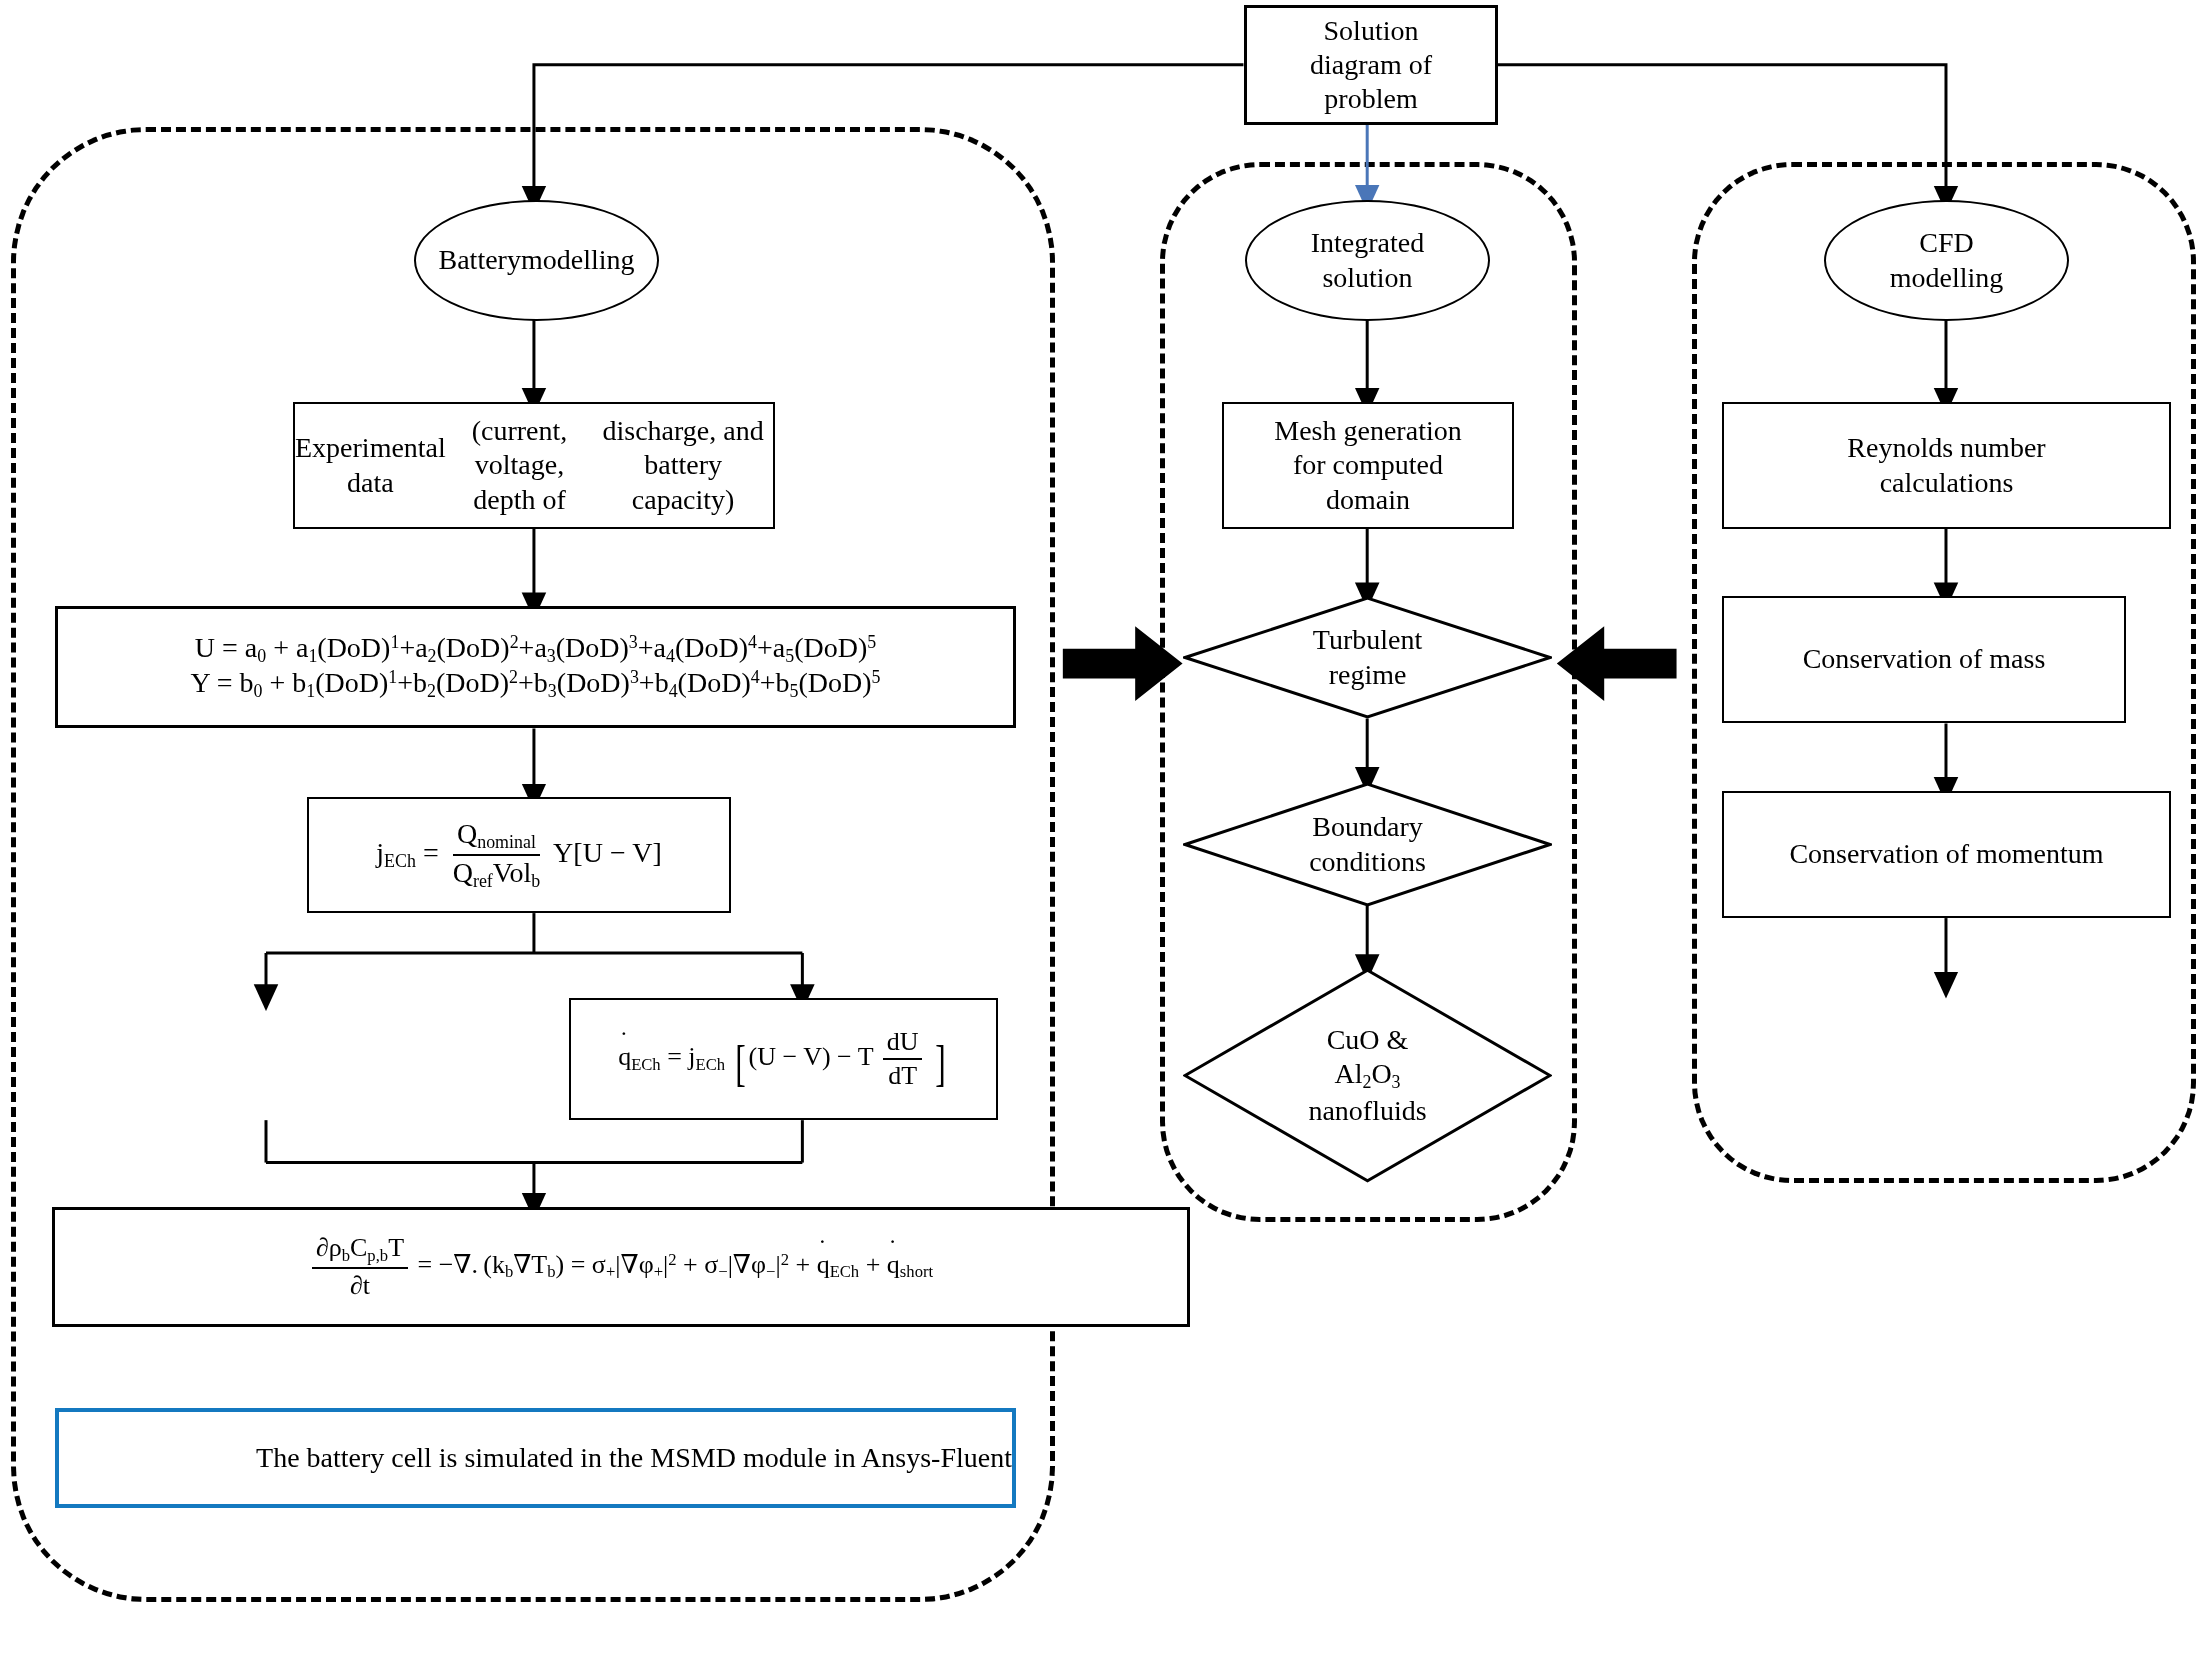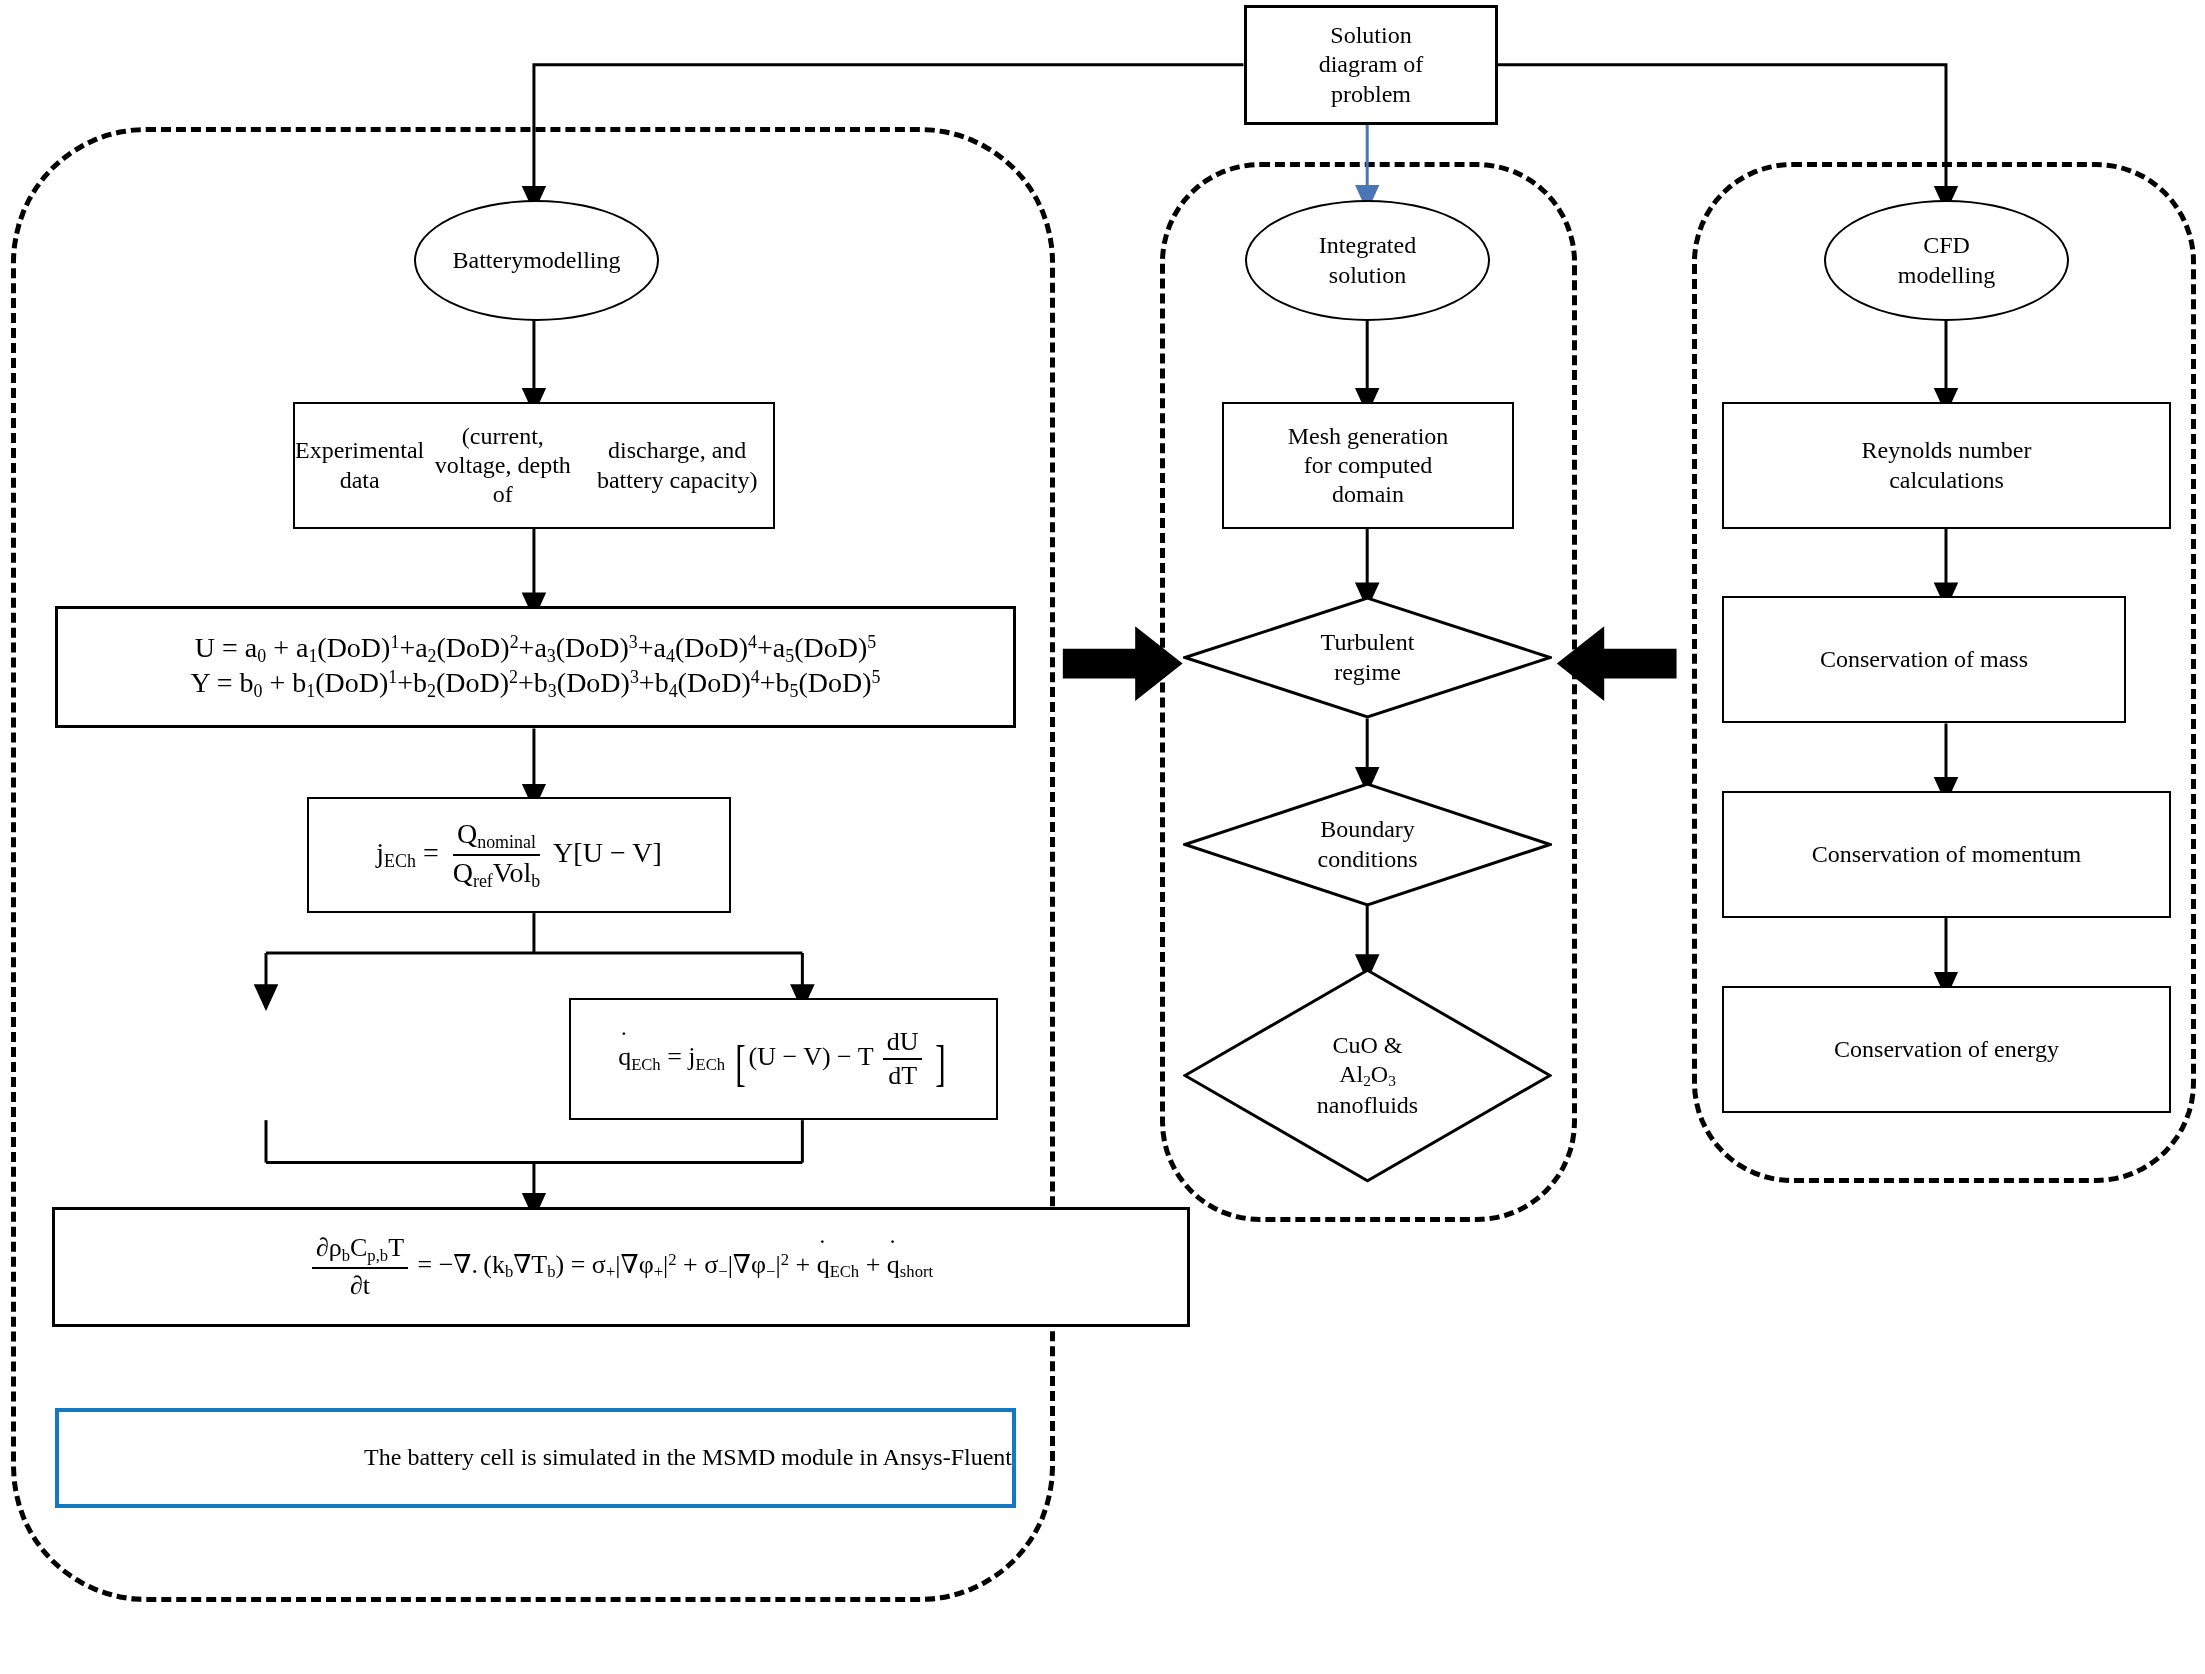--- a/index.html
+++ b/index.html
@@ -6,21 +6,21 @@
   body{font-family:"Liberation Serif","DejaVu Serif",serif;color:#000;}
   #stage{position:relative;width:2205px;height:1674px;background:#fff;overflow:hidden;}
   svg.layer{position:absolute;left:0;top:0;width:2205px;height:1674px;pointer-events:none;}
   .node{position:absolute;box-sizing:border-box;display:flex;align-items:center;justify-content:center;text-align:center;background:#fff;}
   .rect{border:2.5px solid #000;}
   .rect-thick{border:3.5px solid #000;}
   .blue{border:4.5px solid #1479C0;}
   .ell{border:2.5px solid #000;border-radius:50%;}
   .title-box{border:3px solid #000;}
   .t{line-height:1.22;}
-  .f56{font-size:24px;}
+  .f56{font-size:28px;}
   .eqn{font-size:28px;white-space:nowrap;}
   .eqn2{font-size:26px;}
   sub{font-size:0.64em;vertical-align:-0.28em;}
   sup{font-size:0.64em;vertical-align:0.48em;}
   .frac{display:inline-flex;flex-direction:column;align-items:center;vertical-align:middle;margin:0 3px;}
   .frac .num{padding:0 4px 1px 4px;border-bottom:2px solid #000;}
   .frac .den{padding:1.5px 4px 0 4px;}
   .bigbr{display:inline-block;font-size:1.95em;line-height:0.62;vertical-align:-0.30em;font-weight:300;transform:scaleX(0.62);}
   .dotacc{position:relative;}
   .dotacc::before{content:"\02D9";position:absolute;left:50%;top:-0.62em;transform:translateX(-58%);font-size:1em;}
@@ -204,18 +204,15 @@
   </div>
 
   <div class="node rect t f56" style="left:1722px;top:596px;width:404px;height:127px;">
     <span>Conservation of mass</span>
   </div>
 
   <div class="node rect t f56" style="left:1722px;top:791px;width:449px;height:127px;">
     <span>Conservation of momentum</span>
   </div>
 
-  <div class="node rect t f56" style="left:1722px;top:986px;width:449px;height:127px;">
-    <span>Conservation of energy</span>
-  </div>
 
 </div>
 
 
 </body></html>

